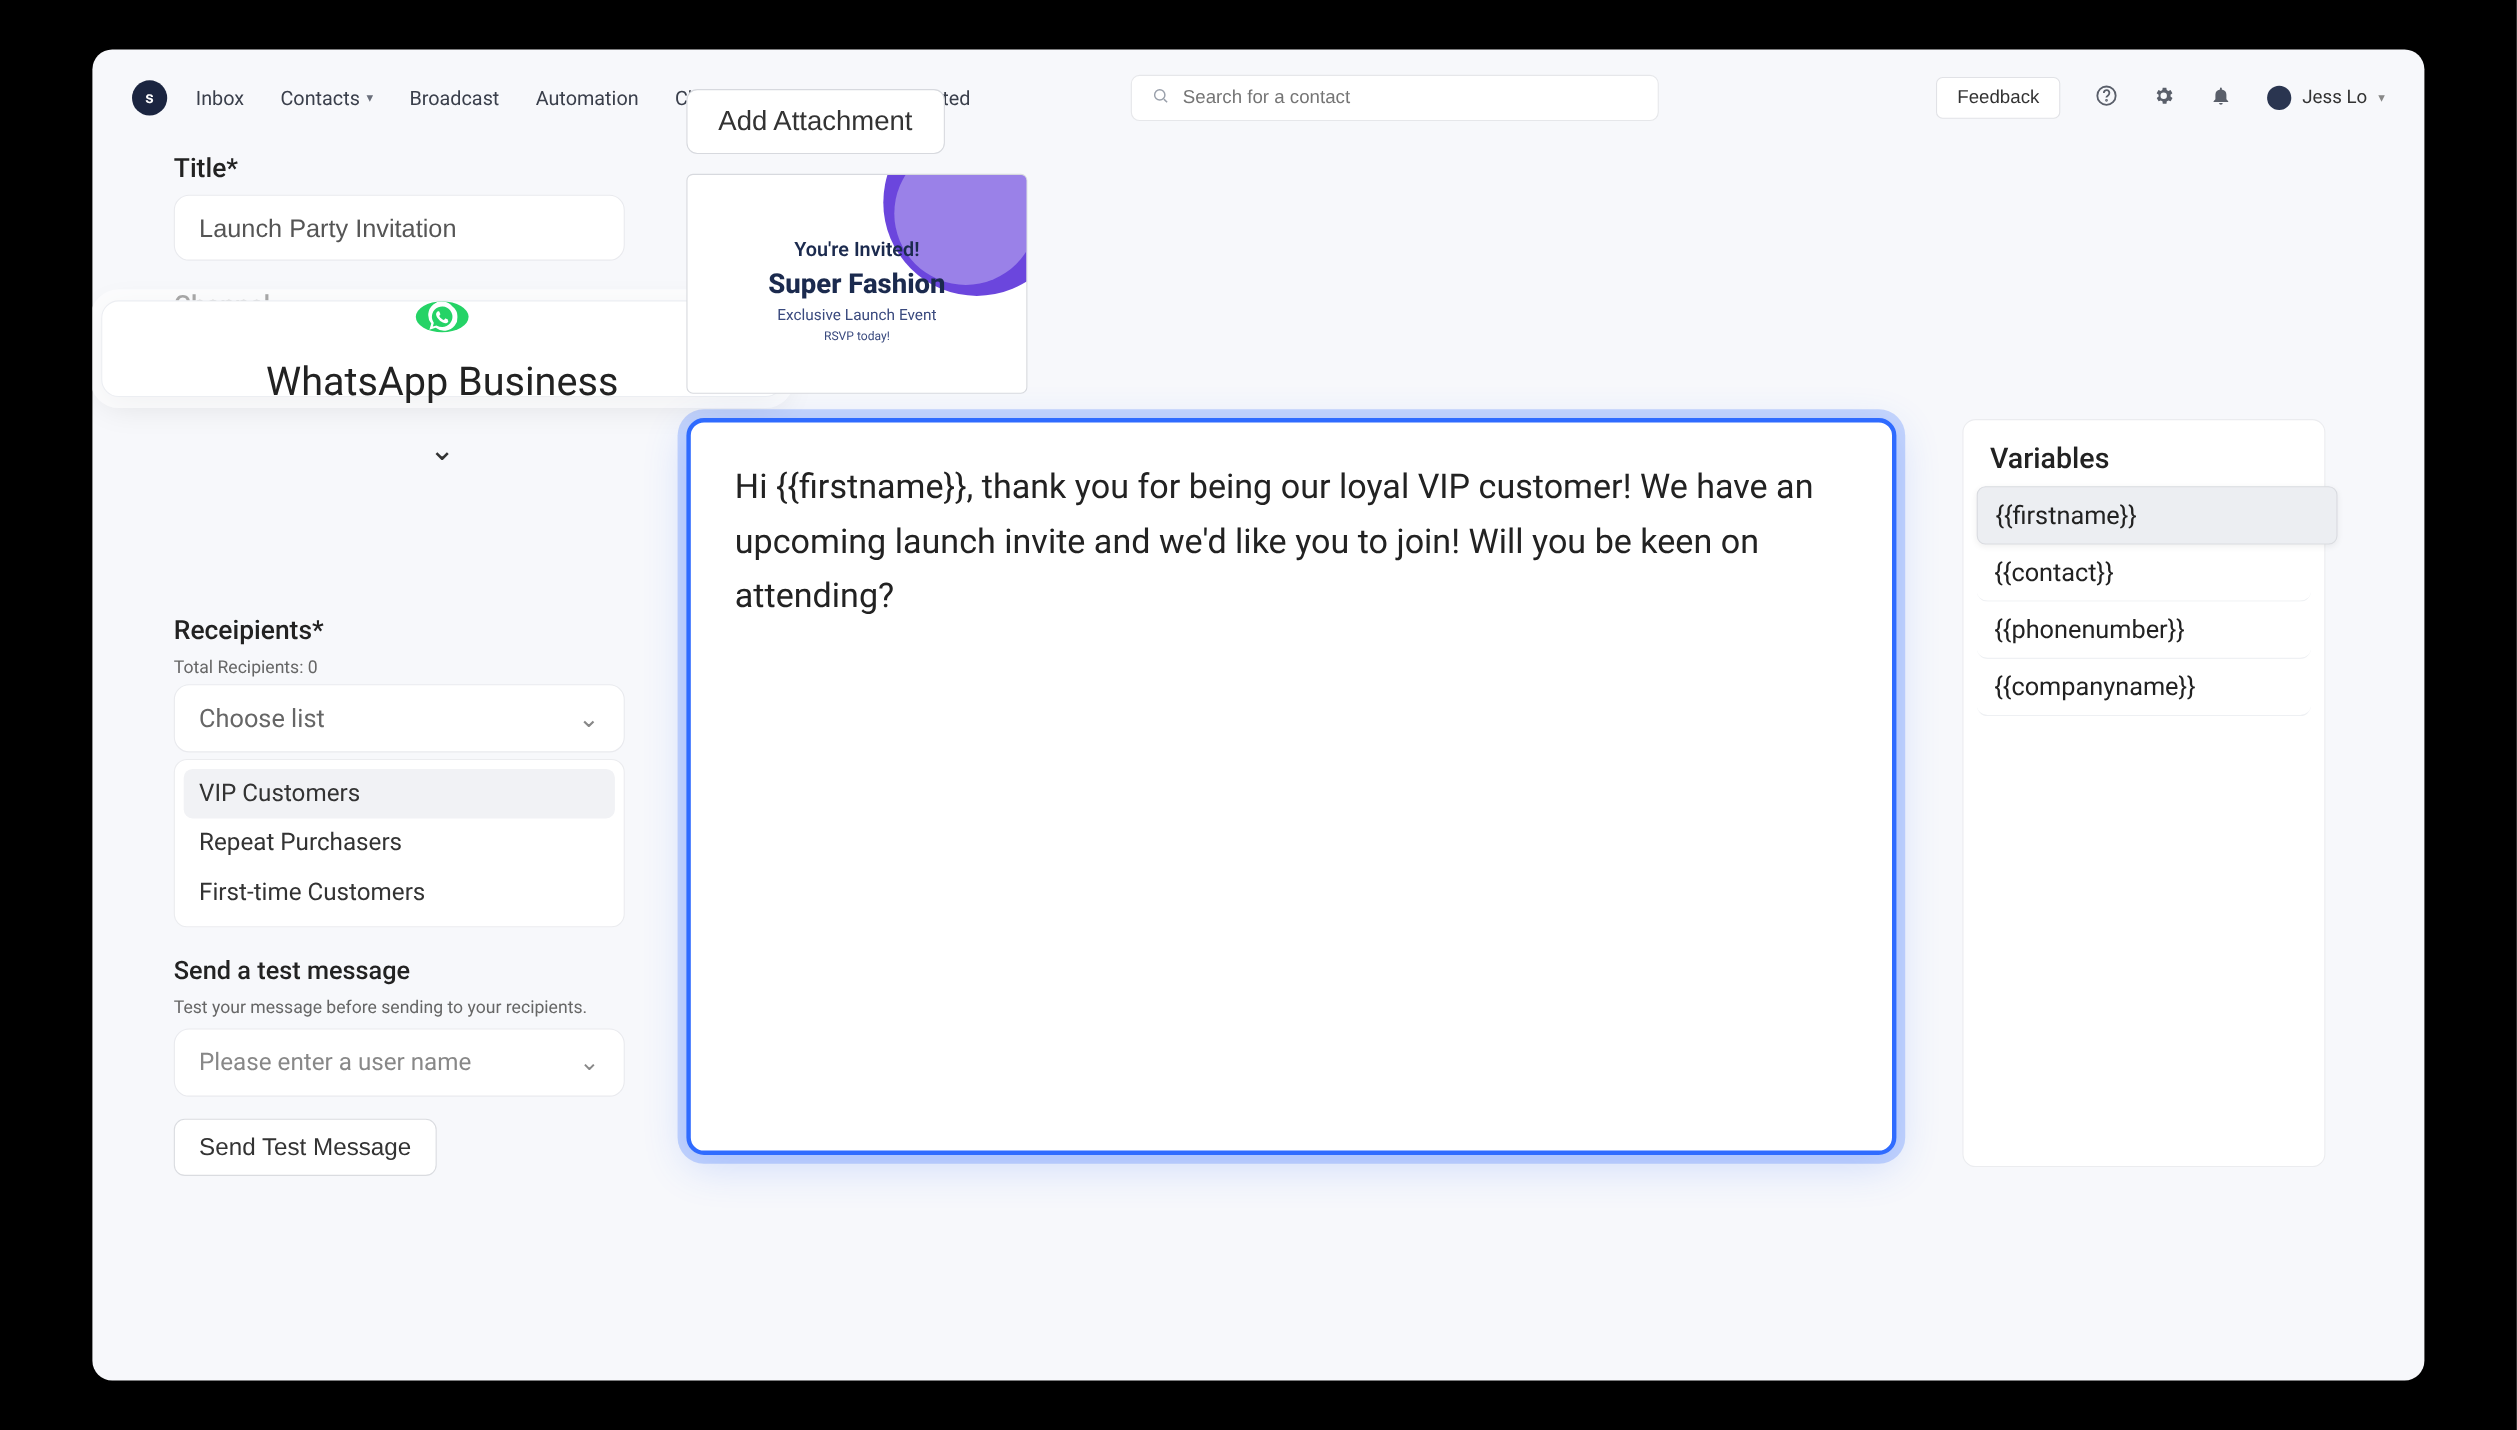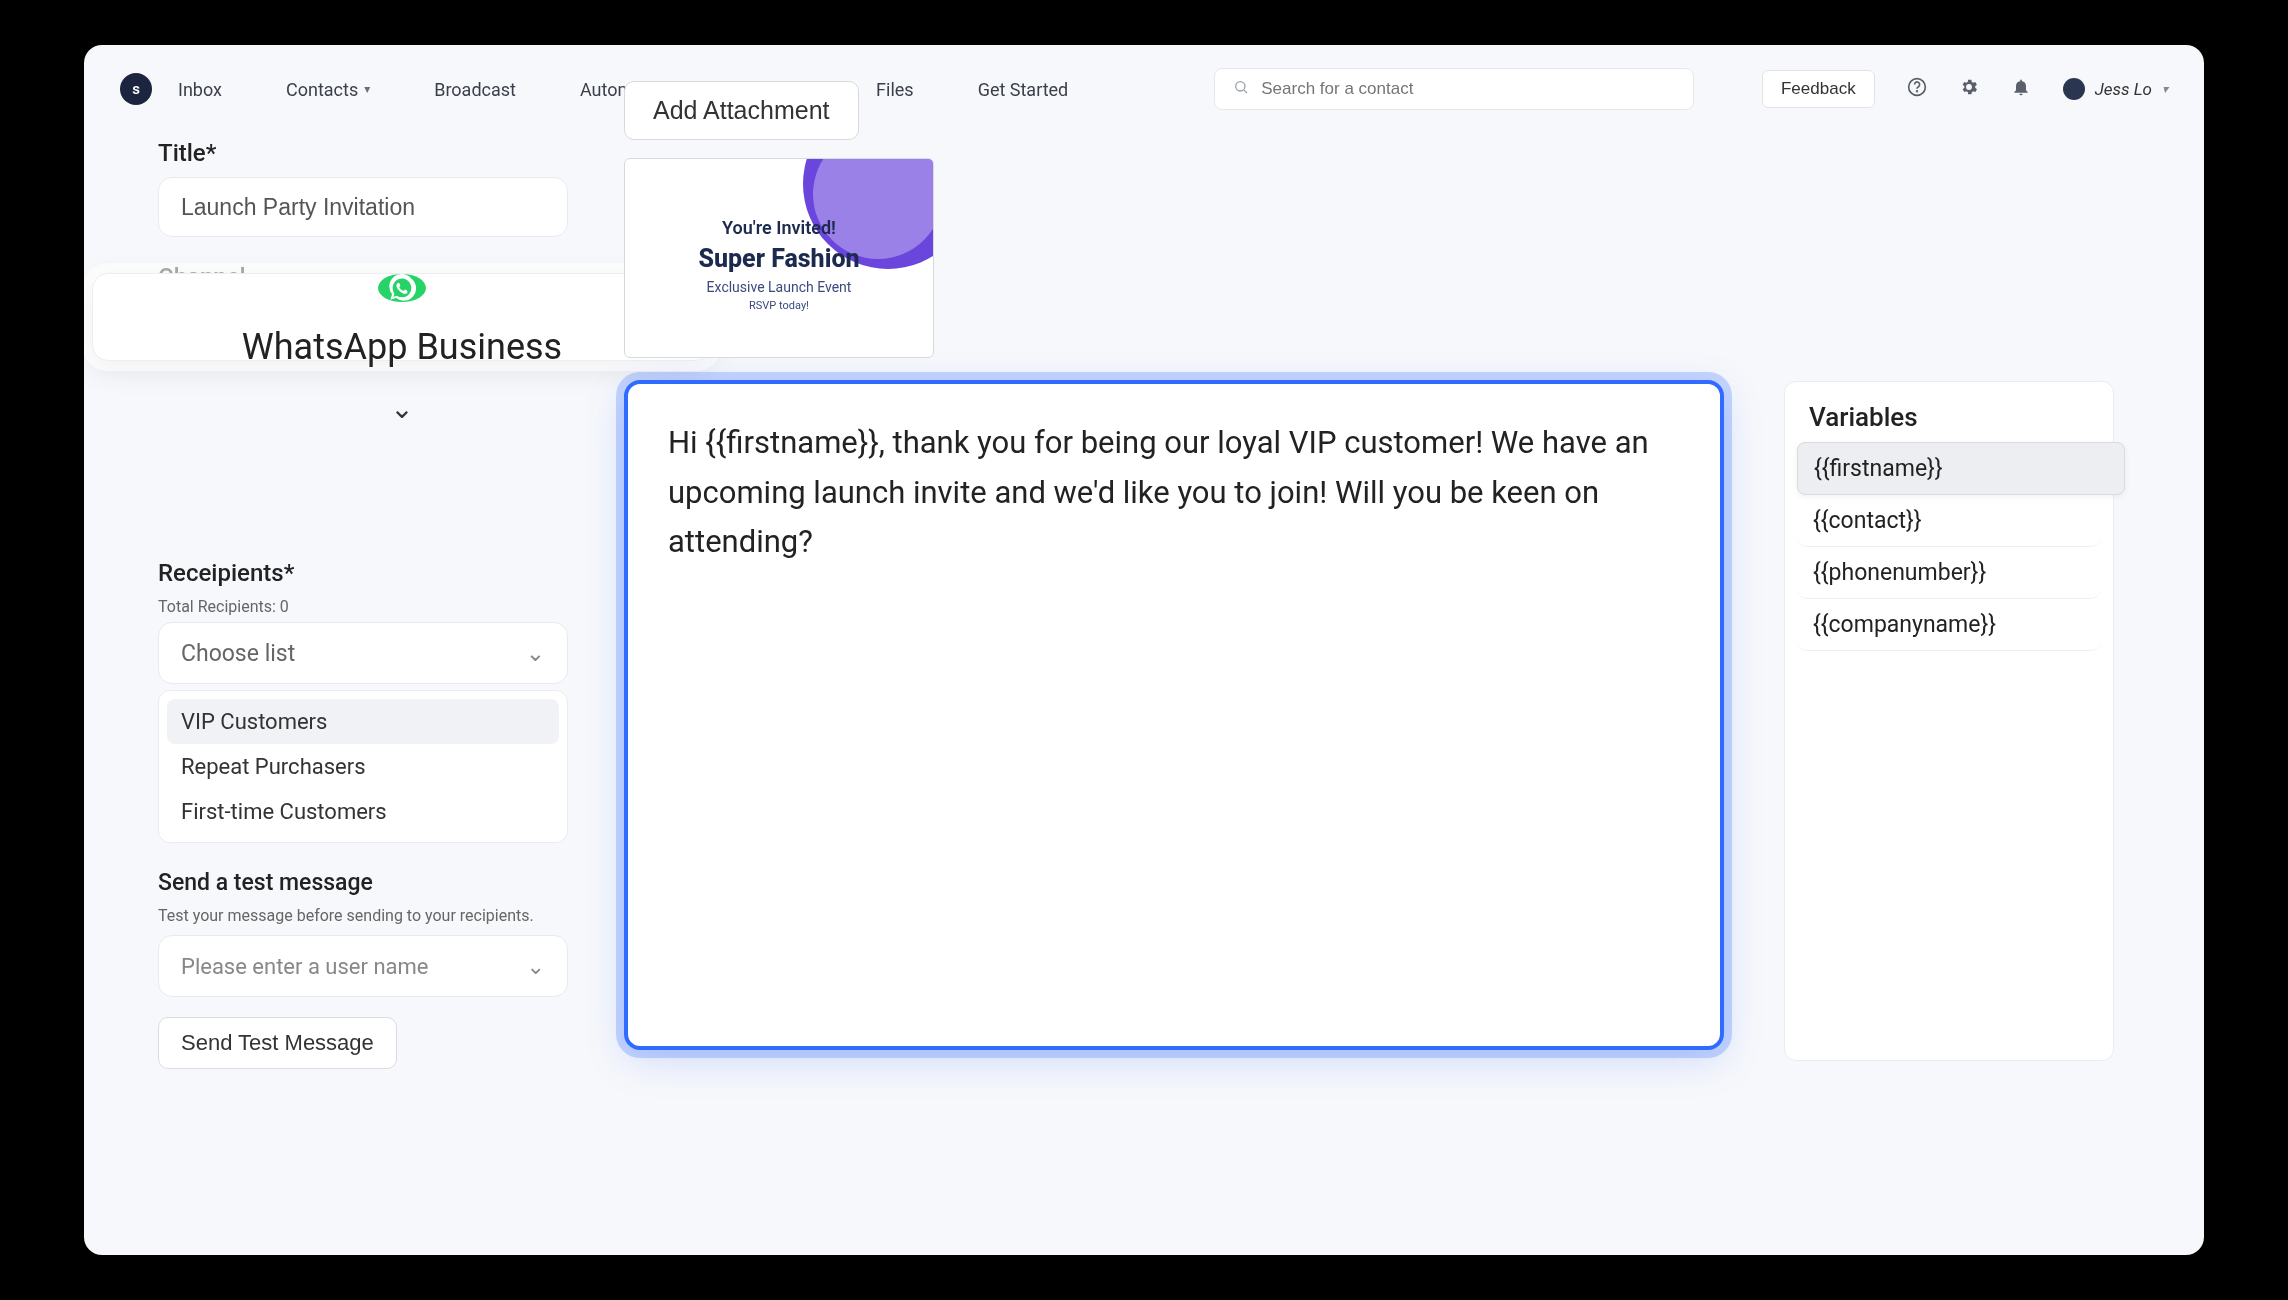--- a/index.html
+++ b/index.html
@@ -27,21 +27,21 @@
   padding: 16px 36px 0 36px;
   gap: 26px;
   height: 72px;
 }
 .brand-dot {
   width: 32px; height: 32px; border-radius: 50%; background: #1b2540;
   display:flex;align-items:center;justify-content:center;color:#fff;
   font-size:15px; font-weight:600;
 }
 .nav {
-  display: flex; gap: 64px; align-items: flex-start;
+  display: flex; gap: 33px; align-items: flex-start;
 }
 .nav-item { color:#3a3f4b; font-size:18px; cursor:pointer; display:flex; align-items:center; gap:6px;}
 .nav-chevron { font-size:12px; color:#6a6f7b;}
 .search-wrap {
   margin-left: 120px;
   flex: 0 0 480px;
   background: #fff;
   border:1px solid #e6e7ea;
   border-radius: 8px;
   height: 42px;
@@ -51,21 +51,21 @@
   gap: 12px;
 }
 .search-wrap input { border:none; outline:none; font-size:17px; color:#555; background:transparent; width:100%; }
 .search-icon { color:#9aa0ab; font-size:17px;}
 .right-cluster { margin-left:auto; display:flex; align-items:center; gap:32px;}
 .feedback-btn {
   background:#fff; border:1px solid #e1e2e6; border-radius:6px; padding:8px 18px;
   font-size:17px; color:#333; cursor:pointer;
 }
 .icon-btn { color:#5a5f6a; cursor:pointer; font-size:19px; }
-.user-cluster { display:flex; align-items:center; gap:10px; cursor:pointer;font-style:italic;}
+.user-cluster { display:flex; align-items:center; gap:10px; cursor:pointer;}
 .user-avatar { width:22px;height:22px;border-radius:50%;background:#2a3550;}
 .user-name { font-size:17px; color:#333;}
 .user-caret { font-size:12px; color:#888;}
 
 .page-title {
   font-size: 52px;
   font-weight: 700;
   color: #1b2a4e;
   padding: 20px 0 10px 74px;
 }

